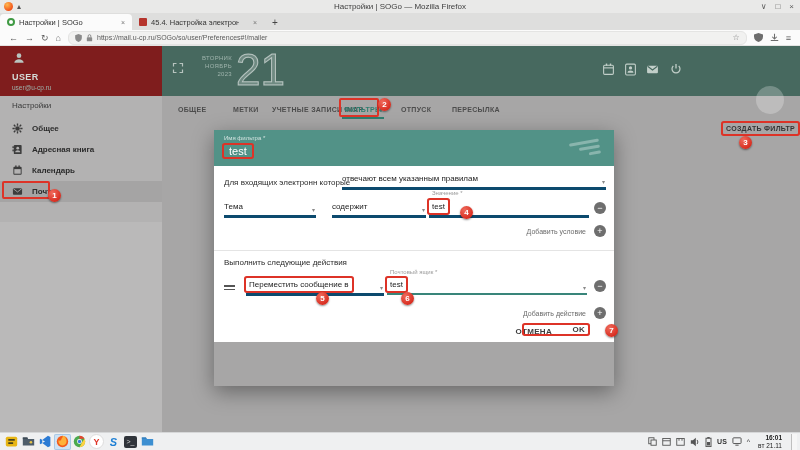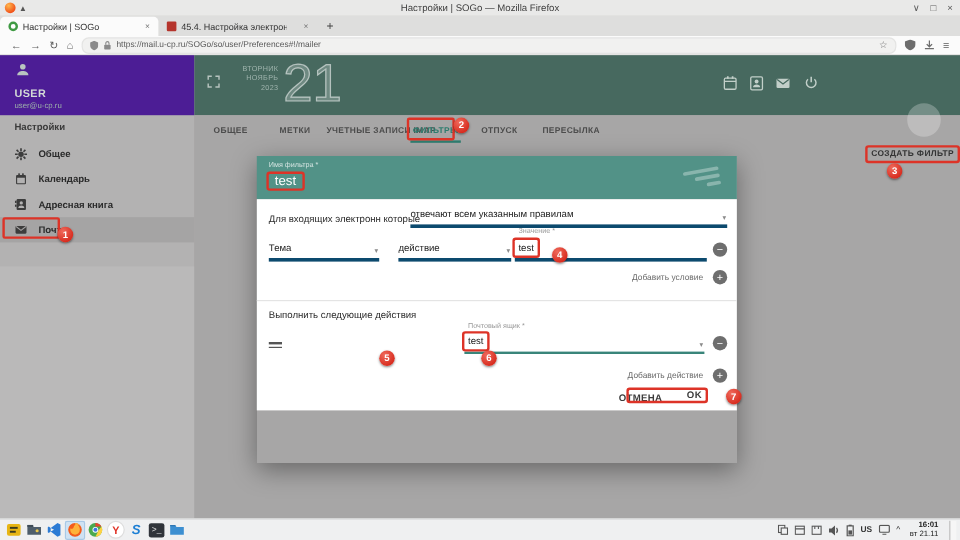--- a/index.html
+++ b/index.html
@@ -25,25 +25,25 @@
   .toolbar{position:absolute;top:30px;left:0;width:800px;height:16px;background:#fbfbfb;
     border-bottom:1px solid #e4e4e3;display:flex;align-items:center;gap:7px;padding:0 9px;box-sizing:border-box;}
   .nav-glyph{font-size:9px;color:#5c5c5c;line-height:16px;}
   .urlbar{flex:1;height:12px;background:#f1f1f0;border:1px solid #e4e4e3;border-radius:6px;
     display:flex;align-items:center;gap:4px;padding:0 6px;font-size:7px;color:#5a5a5a;}
   .urlbar .url{flex:1;white-space:nowrap;overflow:hidden;}
   .mini-svg{display:block;}
   
   .app{position:absolute;top:46px;left:0;width:800px;height:386px;display:flex;}
   .sidebar{width:162px;position:relative;background:#b3b2b2;flex:none;}
-  .user-block{position:absolute;top:0;left:0;width:162px;height:50px;background:#4c1d95;
+  .user-block{position:absolute;top:0;left:0;width:162px;height:50px;background:#7f1d1d;
     color:#ccd5d1;padding:5px 0 0 12px;box-sizing:border-box;}
   .user-name{font-size:9px;font-weight:bold;letter-spacing:.4px;color:#d4dbd7;margin-top:3px;}
   .user-email{font-size:6.5px;color:#9db1aa;margin-top:2px;}
-  .side-title{position:absolute;top:55px;left:12px;font-size:8px;font-weight:bold;color:#3a3a3a;}
+  .side-title{position:absolute;top:55px;left:12px;font-size:8px;font-weight:normal;color:#3a3a3a;}
   .side-items{position:absolute;top:72px;left:0;width:162px;}
   .side-item{height:21px;display:flex;align-items:center;gap:9px;padding:0 12px;
     font-size:8px;font-weight:bold;color:#2b2b2b;}
   .side-item.active{background:#a5a4a4;}
   .side-lower{position:absolute;top:176px;left:0;width:162px;height:210px;background:#bab9b9;}
   .sicon{width:11px;height:11px;color:#3c3c3c;flex:none;}
   
   .main{flex:1;position:relative;}
   .main-header{position:absolute;top:0;left:0;right:0;height:50px;background:#47695f;color:#bcc9c4;}
   .expand-icon{position:absolute;left:10px;top:16px;}
@@ -175,36 +175,36 @@
       <div class="side-items">
         <div class="side-item">
           <svg class="sicon" viewBox="0 0 24 24">
               <circle cx="12" cy="12" r="5" fill="currentColor"></circle>
               <path d="M12 1v5M12 18v5M1 12h5M18 12h5M4 4l3.5 3.5M16.5 16.5L20 20M20 4l-3.5 3.5M7.5 16.5L4 20" stroke="currentColor" stroke-width="3"></path>
             </svg>
           <span>Общее</span>
         </div>
         <div class="side-item">
           <svg class="sicon" viewBox="0 0 24 24">
-              <rect x="3" y="4" width="18" height="17" rx="2" fill="currentColor"></rect>
-              <rect x="5" y="9" width="14" height="10" fill="#b3b2b2"></rect>
-              <rect x="7" y="1" width="3" height="5" fill="currentColor"></rect>
-              <rect x="14" y="1" width="3" height="5" fill="currentColor"></rect>
-            </svg>
-          <span>Календарь</span>
-        </div>
-        <div class="side-item">
-          <svg class="sicon" viewBox="0 0 24 24">
               <rect x="4" y="2" width="17" height="20" rx="2" fill="currentColor"></rect>
               <rect x="1" y="5" width="3" height="4" fill="currentColor"></rect>
               <rect x="1" y="12" width="3" height="4" fill="currentColor"></rect>
               <circle cx="12.5" cy="9" r="3" fill="#b3b2b2"></circle>
               <path d="M7 18c0-3 2.5-4.5 5.5-4.5S18 15 18 18z" fill="#b3b2b2"></path>
             </svg>
           <span>Адресная книга</span>
+        </div>
+        <div class="side-item">
+          <svg class="sicon" viewBox="0 0 24 24">
+              <rect x="3" y="4" width="18" height="17" rx="2" fill="currentColor"></rect>
+              <rect x="5" y="9" width="14" height="10" fill="#b3b2b2"></rect>
+              <rect x="7" y="1" width="3" height="5" fill="currentColor"></rect>
+              <rect x="14" y="1" width="3" height="5" fill="currentColor"></rect>
+            </svg>
+          <span>Календарь</span>
         </div>
         <div class="side-item active">
           <svg class="sicon" viewBox="0 0 24 24">
               <rect x="2" y="5" width="20" height="14" rx="2" fill="currentColor"></rect>
               <path d="M3 6l9 7 9-7" stroke="#a5a4a4" stroke-width="2" fill="none"></path>
             </svg>
           <span>Почта</span>
         </div>
       </div>
       <div class="side-lower"></div>
@@ -276,41 +276,45 @@
             <div class="sel" style="left:128px;top:6px;width:264px;">
               <span>отвечают всем указанным правилам</span>
               <span class="caret">▾</span>
             </div>
 
             <div class="sel" style="left:10px;top:34px;width:92px;">
               <span>Тема</span>
               <span class="caret">▾</span>
             </div>
             <div class="sel" style="left:118px;top:34px;width:94px;">
-              <span>действие</span>
+              <span>содержит</span>
               <span class="caret">▾</span>
             </div>
             <span class="flabel" style="left:218px;top:24px;">Значение *</span>
             <div class="sel" style="left:215px;top:34px;width:160px;">
               <span class="anno-box">test</span>
             </div>
             <div class="anno-dot" style="left:246px;top:40px;">4</div>
             <div class="round-btn" style="right:8px;top:36px;"><span>−</span></div>
 
             <span class="add-label" style="right:28px;top:62px;">Добавить условие</span>
             <div class="round-btn" style="right:8px;top:59px;"><span>+</span></div>
 
             <div class="divider"></div>
 
             <span class="static-label" style="left:10px;top:92px;">Выполнить следующие действия</span>
 
             <div class="handle">
                 <div></div>
                 <div></div>
               </div>
+            <div class="sel" style="left:32px;top:112px;width:138px;">
+              <span class="anno-box">Переместить сообщение в</span>
+              <span class="caret">▾</span>
+            </div>
             <div class="anno-dot" style="left:102px;top:126px;">5</div>
             <span class="flabel" style="left:176px;top:103px;">Почтовый ящик *</span>
             <div class="sel teal" style="left:173px;top:112px;width:200px;">
               <span class="anno-box">test</span>
               <span class="caret">▾</span>
             </div>
             <div class="anno-dot" style="left:187px;top:126px;">6</div>
             <div class="round-btn" style="right:8px;top:114px;"><span>−</span></div>
 
             <span class="add-label" style="right:28px;top:144px;">Добавить действие</span>

